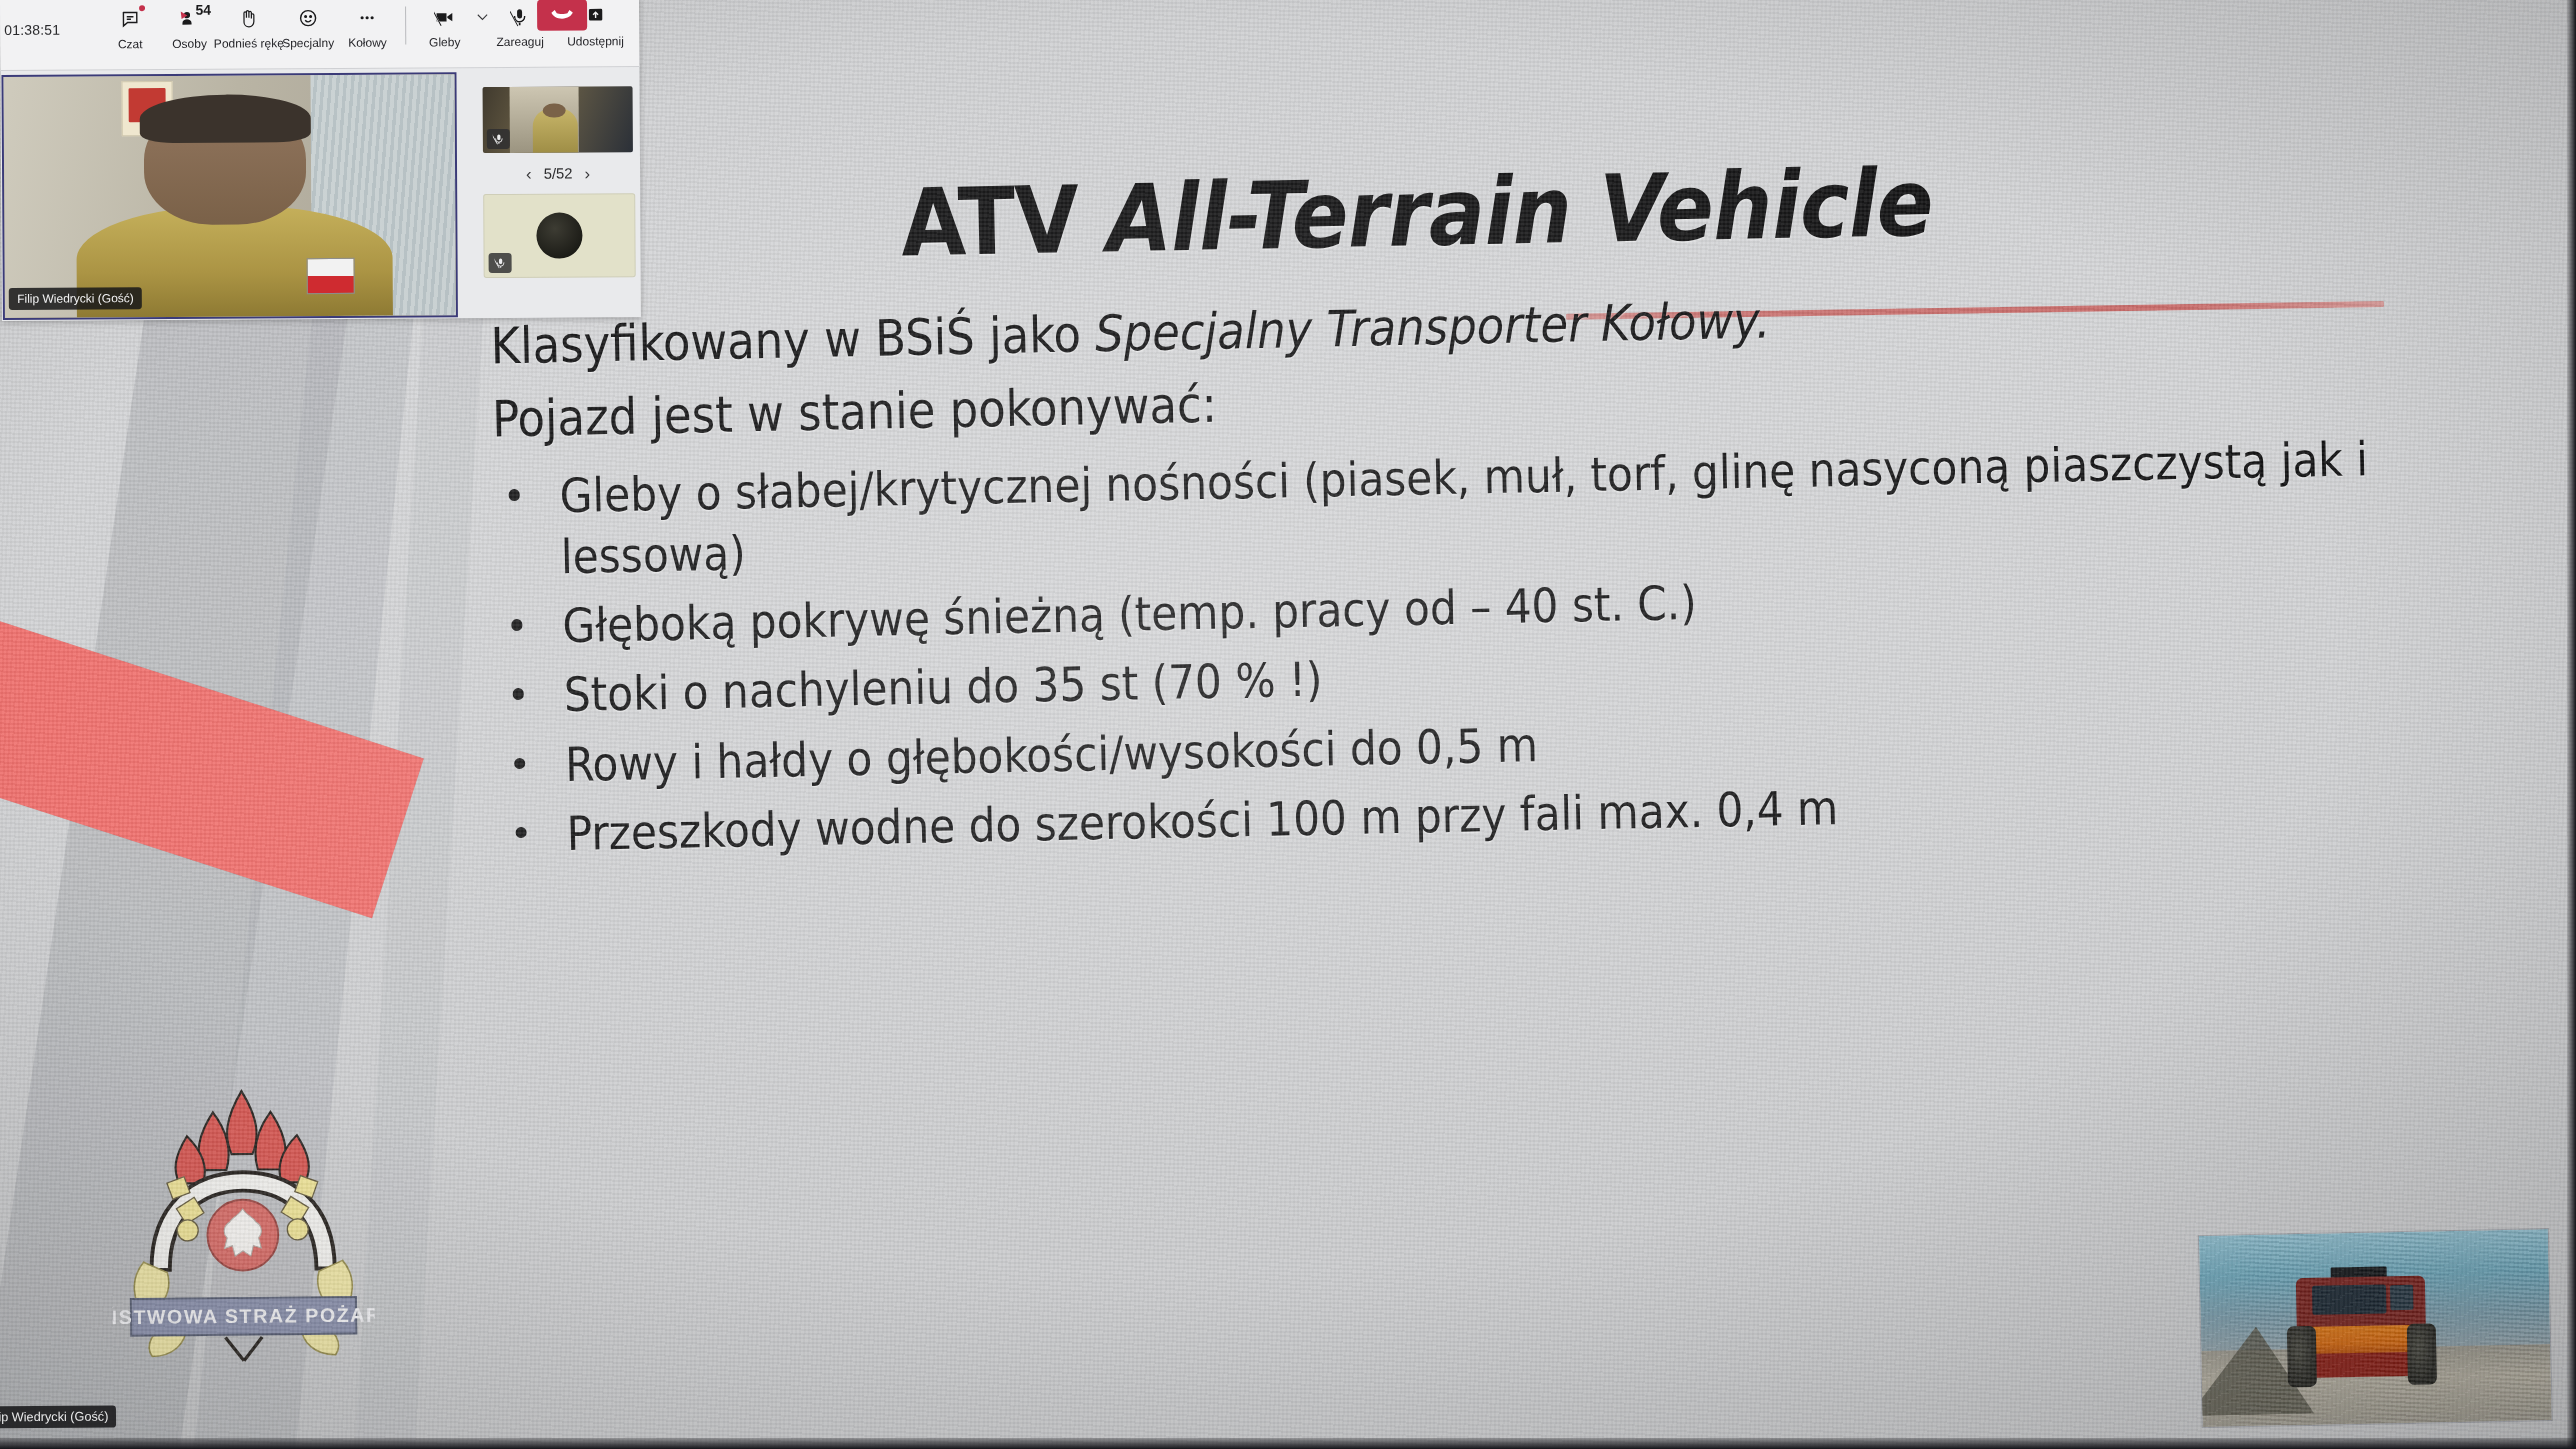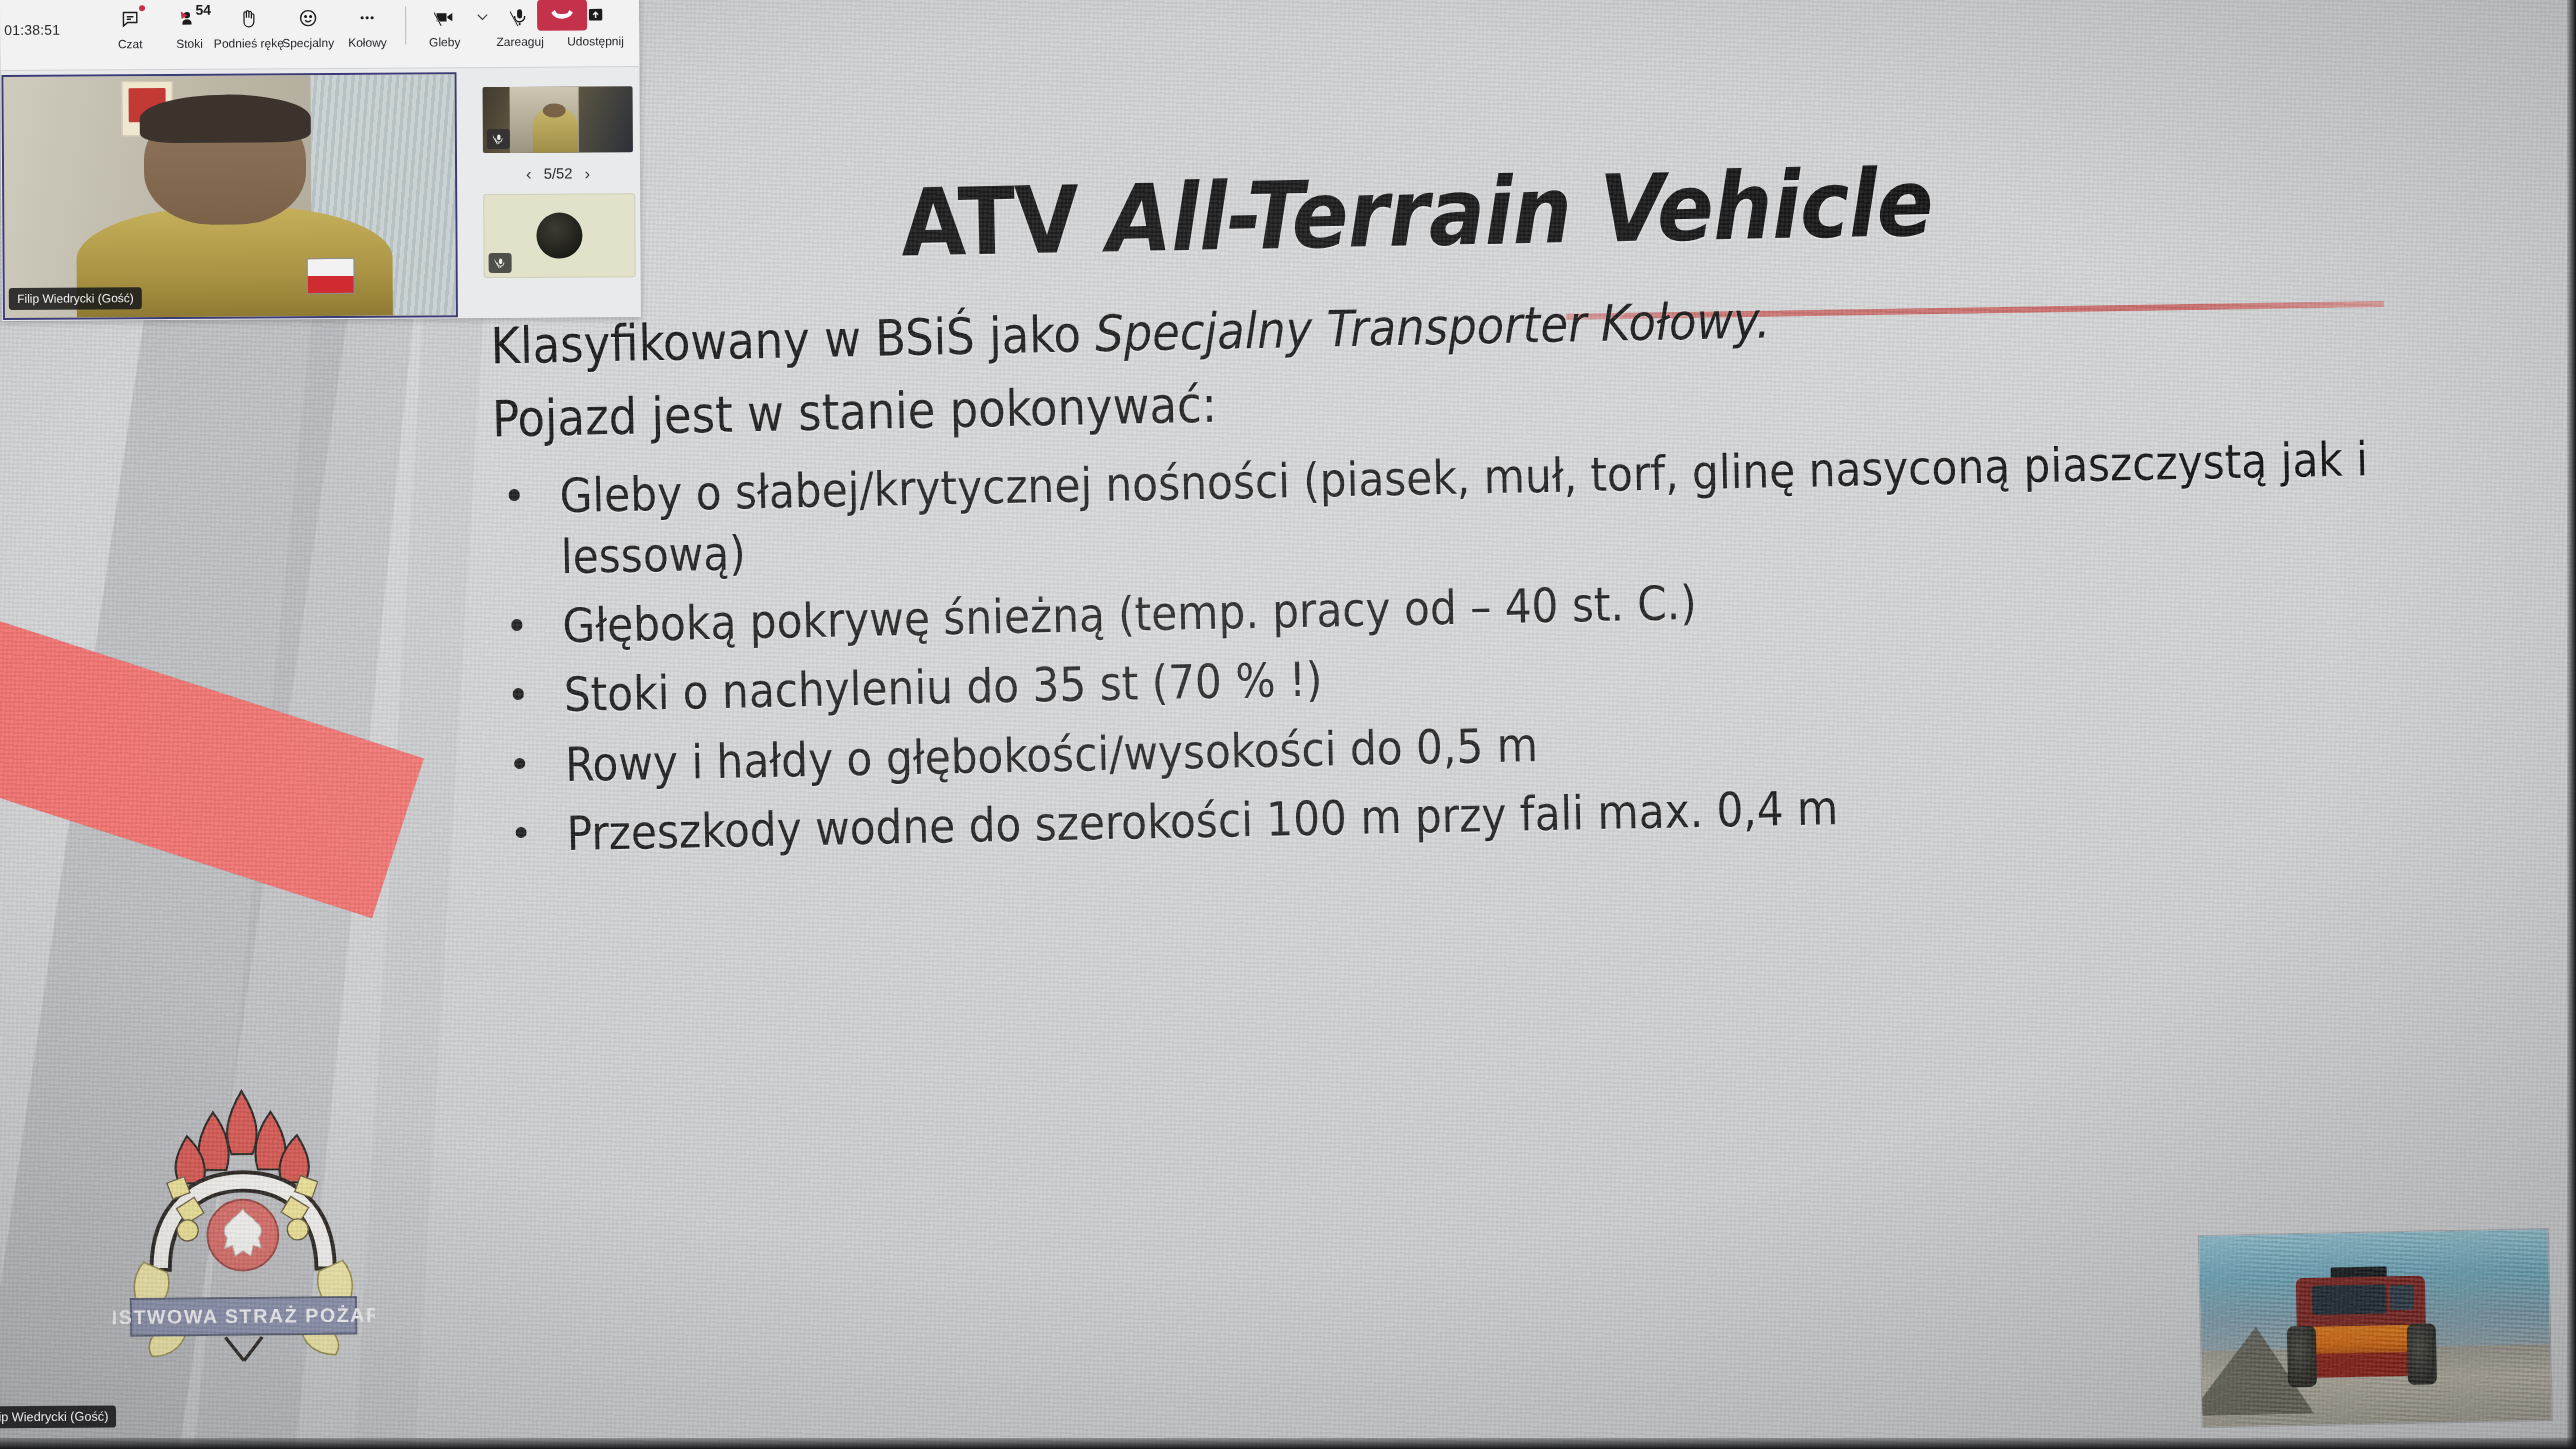--- a/index.html
+++ b/index.html
@@ -374,21 +374,21 @@
 
         <div class="tb-item">
           <span class="ico">
             <svg width="21.5" height="20" viewBox="0 0 26 24" fill="currentColor">
               <path d="M4 17c0-3 3-4.5 5.5-4.5S15 14 15 17v2H4z"></path>
               <circle cx="9.5" cy="7.5" r="3.8"></circle>
               <path d="M2 3 L10 8 L3 12 Z" fill="#c4314b"></path>
             </svg>
           </span>
           <span class="badge">54</span>
-          <span class="lbl">Stoki</span>
+          <span class="lbl">Osoby</span>
         </div>
 
         <div class="tb-item">
           <span class="ico">
             <svg width="19" height="20" viewBox="0 0 22 26" fill="none" stroke="currentColor" stroke-width="1.6">
               <path d="M5 14V6a1.6 1.6 0 013.2 0v6M8.2 12V4.5a1.6 1.6 0 013.2 0V12M11.4 12V5.5a1.6 1.6 0 013.2 0V13M14.6 13V8.5a1.6 1.6 0 013.2 0V17c0 4-3 7-6.4 7S5 21.5 5 18v-4"></path>
             </svg>
           </span>
           <span class="lbl">Podnieś rękę</span>
         </div>

